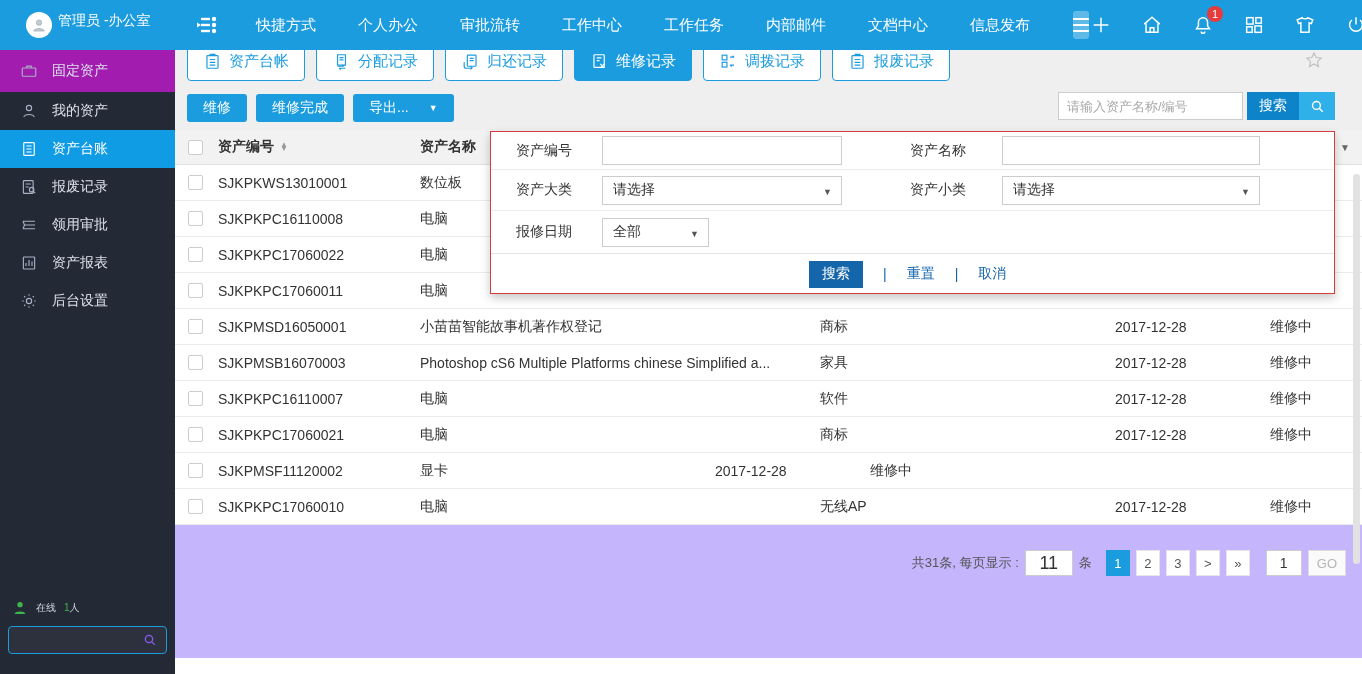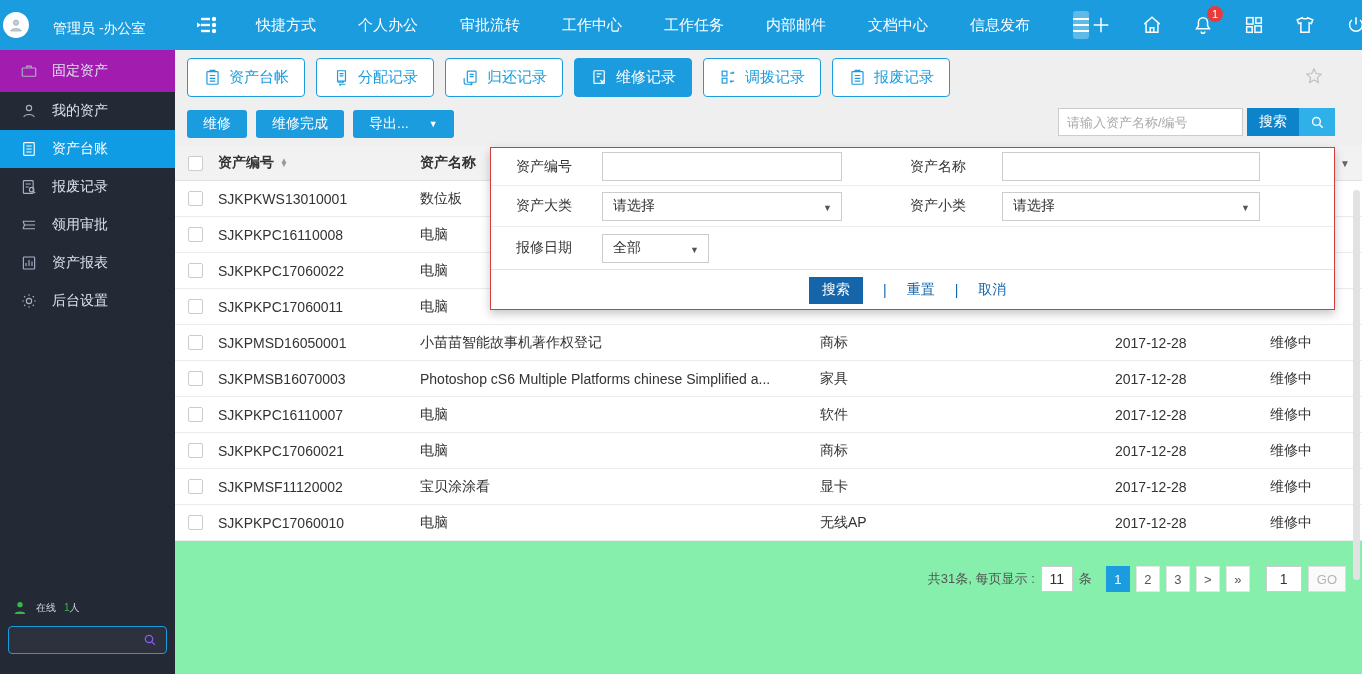--- a/index.html
+++ b/index.html
@@ -2,21 +2,21 @@
 <html><head>
 <meta charset="utf-8">
 <style>
   * { margin:0; padding:0; box-sizing:border-box; }
   html,body { width:1362px; height:674px; overflow:hidden; background:#fff;
     font-family:"Liberation Sans","DejaVu Sans",sans-serif; color:#333; }
 
   
   .topbar { position:absolute; left:0; top:0; width:1362px; height:50px;
     background:#1b9cdf; display:flex; align-items:center; color:#fff; z-index:40; }
-  .user-block { width:175px; display:flex; align-items:flex-end; gap:24px; padding-left:3px; flex:0 0 175px; }
+  .user-block { width:175px; display:flex; align-items:flex-start; gap:6px; padding-left:26px; flex:0 0 175px; }
   .avatar { width:26px; height:26px; border-radius:50%; background:#fff; display:flex; align-items:center; justify-content:center; }
   .avatar svg { width:16px; height:16px; stroke:#9aa5b1; fill:#c3ccd4; }
   .user-name { font-size:14px; white-space:nowrap; }
   .collapse-btn { margin-left:18px; display:flex; align-items:center; cursor:pointer; }
   .topnav { display:flex; align-items:center; margin-left:16px; }
   .topnav span { padding:0 21px; font-size:15px; cursor:pointer; white-space:nowrap; }
   .hamburger { width:28px; height:28px; background:rgba(255,255,255,.3); border-radius:3px;
     margin-left:22px; display:flex; flex-direction:column; justify-content:center; gap:4px; align-items:center; cursor:pointer; }
   .hamburger i { display:block; width:16px; height:2px; background:#fff; }
   .top-icons { margin-left:auto; display:flex; align-items:center; gap:27px; padding-right:26px; }
@@ -35,21 +35,21 @@
   .side-item.active svg { stroke:#fff; }
   .sidebar-bottom { position:absolute; left:8px; right:8px; bottom:20px; }
   .online-row { display:flex; align-items:center; gap:8px; color:#cfd6e4; font-size:10px; margin:0 4px 10px 4px; }
   .online-row svg { width:16px; height:16px; fill:#3cb54a; stroke:none; }
   .online-count { color:#3cb54a; }
   .side-search { position:relative; height:28px; border:1px solid #1b9cdf; border-radius:4px; background:rgba(255,255,255,.04); }
   .side-search input { width:100%; height:100%; background:transparent; border:none; outline:none; color:#dde1ea; padding:0 30px 0 8px; }
   .side-search svg { position:absolute; right:8px; top:5px; width:16px; height:16px; stroke:#8a5cf5; fill:none; stroke-width:2; }
 
   
-  .main { position:absolute; left:175px; top:50px; width:1187px; height:624px; background:#86efac; }
+  .main { position:absolute; left:175px; top:34px; width:1187px; height:624px; background:#c4b5fd; }
 
   .tabstrip { height:55px; background:#efefef; display:flex; align-items:flex-start; padding:8px 0 0 12px; gap:11px; position:relative; }
   .tab { height:39px; display:flex; align-items:center; gap:7px; padding:0 15px; background:#fff;
     border:1px solid #1b9cdf; border-radius:4px; color:#1b9cdf; font-size:15px; cursor:pointer; white-space:nowrap; }
   .tab svg { width:19px; height:19px; stroke:currentColor; fill:none; stroke-width:1.5; }
   .tab.active { background:#1b9cdf; color:#fff; }
   .fav-star { position:absolute; right:38px; top:16px; width:20px; height:20px; cursor:pointer; }
   .fav-star svg { width:20px; height:20px; stroke:#c0c0c0; fill:none; stroke-width:1.4; }
 
   .toolbar { height:41px; background:#efefef; display:flex; align-items:center; padding:0 0 4px 12px; gap:9px; position:relative; }
@@ -95,22 +95,22 @@
   .fp-select.small { width:107px; }
   .fp-select .caret { position:absolute; right:9px; top:10px; font-size:9px; color:#555; }
   .fp-footer { height:41px; border-top:1px solid #e3e3e3; display:flex; align-items:center; padding-left:318px; gap:0; }
   .fp-search { height:27px; padding:0 13px; background:#1565ab; color:#fff; border:none; font-size:14px; cursor:pointer; font-family:inherit; }
   .fp-sep { color:#1565ab; margin:0 20px; }
   .fp-link { color:#1565ab; cursor:pointer; font-size:14px; }
 
   
   .pagination { display:flex; align-items:center; justify-content:flex-end; margin-top:25px; padding-right:16px;
     gap:6px; font-size:13px; color:#555; }
-  .pg-size { width:32px; height:26px; border:1px solid #ccc; display:flex; align-items:center; justify-content:center;
-    font-size:14px; color:#333; background:#fff; }
+  .pg-size { width:48px; height:26px; border:1px solid #ccc; display:flex; align-items:center; justify-content:center;
+    font-size:18px; color:#333; background:#fff; }
   .pg-box { min-width:24px; height:26px; border:1px solid #e6e6e6; background:#fff; display:flex; align-items:center;
     justify-content:center; padding:0 5px; cursor:pointer; color:#555; }
   .pg-box.active { background:#1b9cdf; border-color:#1b9cdf; color:#fff; }
   .pg-goto { width:36px; height:26px; border:1px solid #ccc; text-align:center; font-size:14px; color:#333; outline:none; font-family:inherit; margin-left:10px; }
   .pg-go { height:26px; padding:0 8px; border:1px solid #ddd; background:#fafafa; color:#b5b5b5; font-size:13px; cursor:pointer; font-family:inherit; }
 </style>
 </head>
 <body>
 
 <div class="topbar">
@@ -435,21 +435,20 @@
       <div class="c-name">电脑</div>
       <div class="c-cat">商标</div>
       <div class="c-date">2017-12-28</div>
       <div class="c-status">维修中</div>
     </div>
       <div class="trow">
       <div class="c-check">
           <span class="cbox"></span>
         </div>
       <div class="c-code">SJKPMSF11120002</div>
-      <div class="c-name">宝贝涂涂看</div>
       <div class="c-cat">显卡</div>
       <div class="c-date">2017-12-28</div>
       <div class="c-status">维修中</div>
     </div>
       <div class="trow">
       <div class="c-check">
           <span class="cbox"></span>
         </div>
       <div class="c-code">SJKPKPC17060010</div>
       <div class="c-name">电脑</div>

